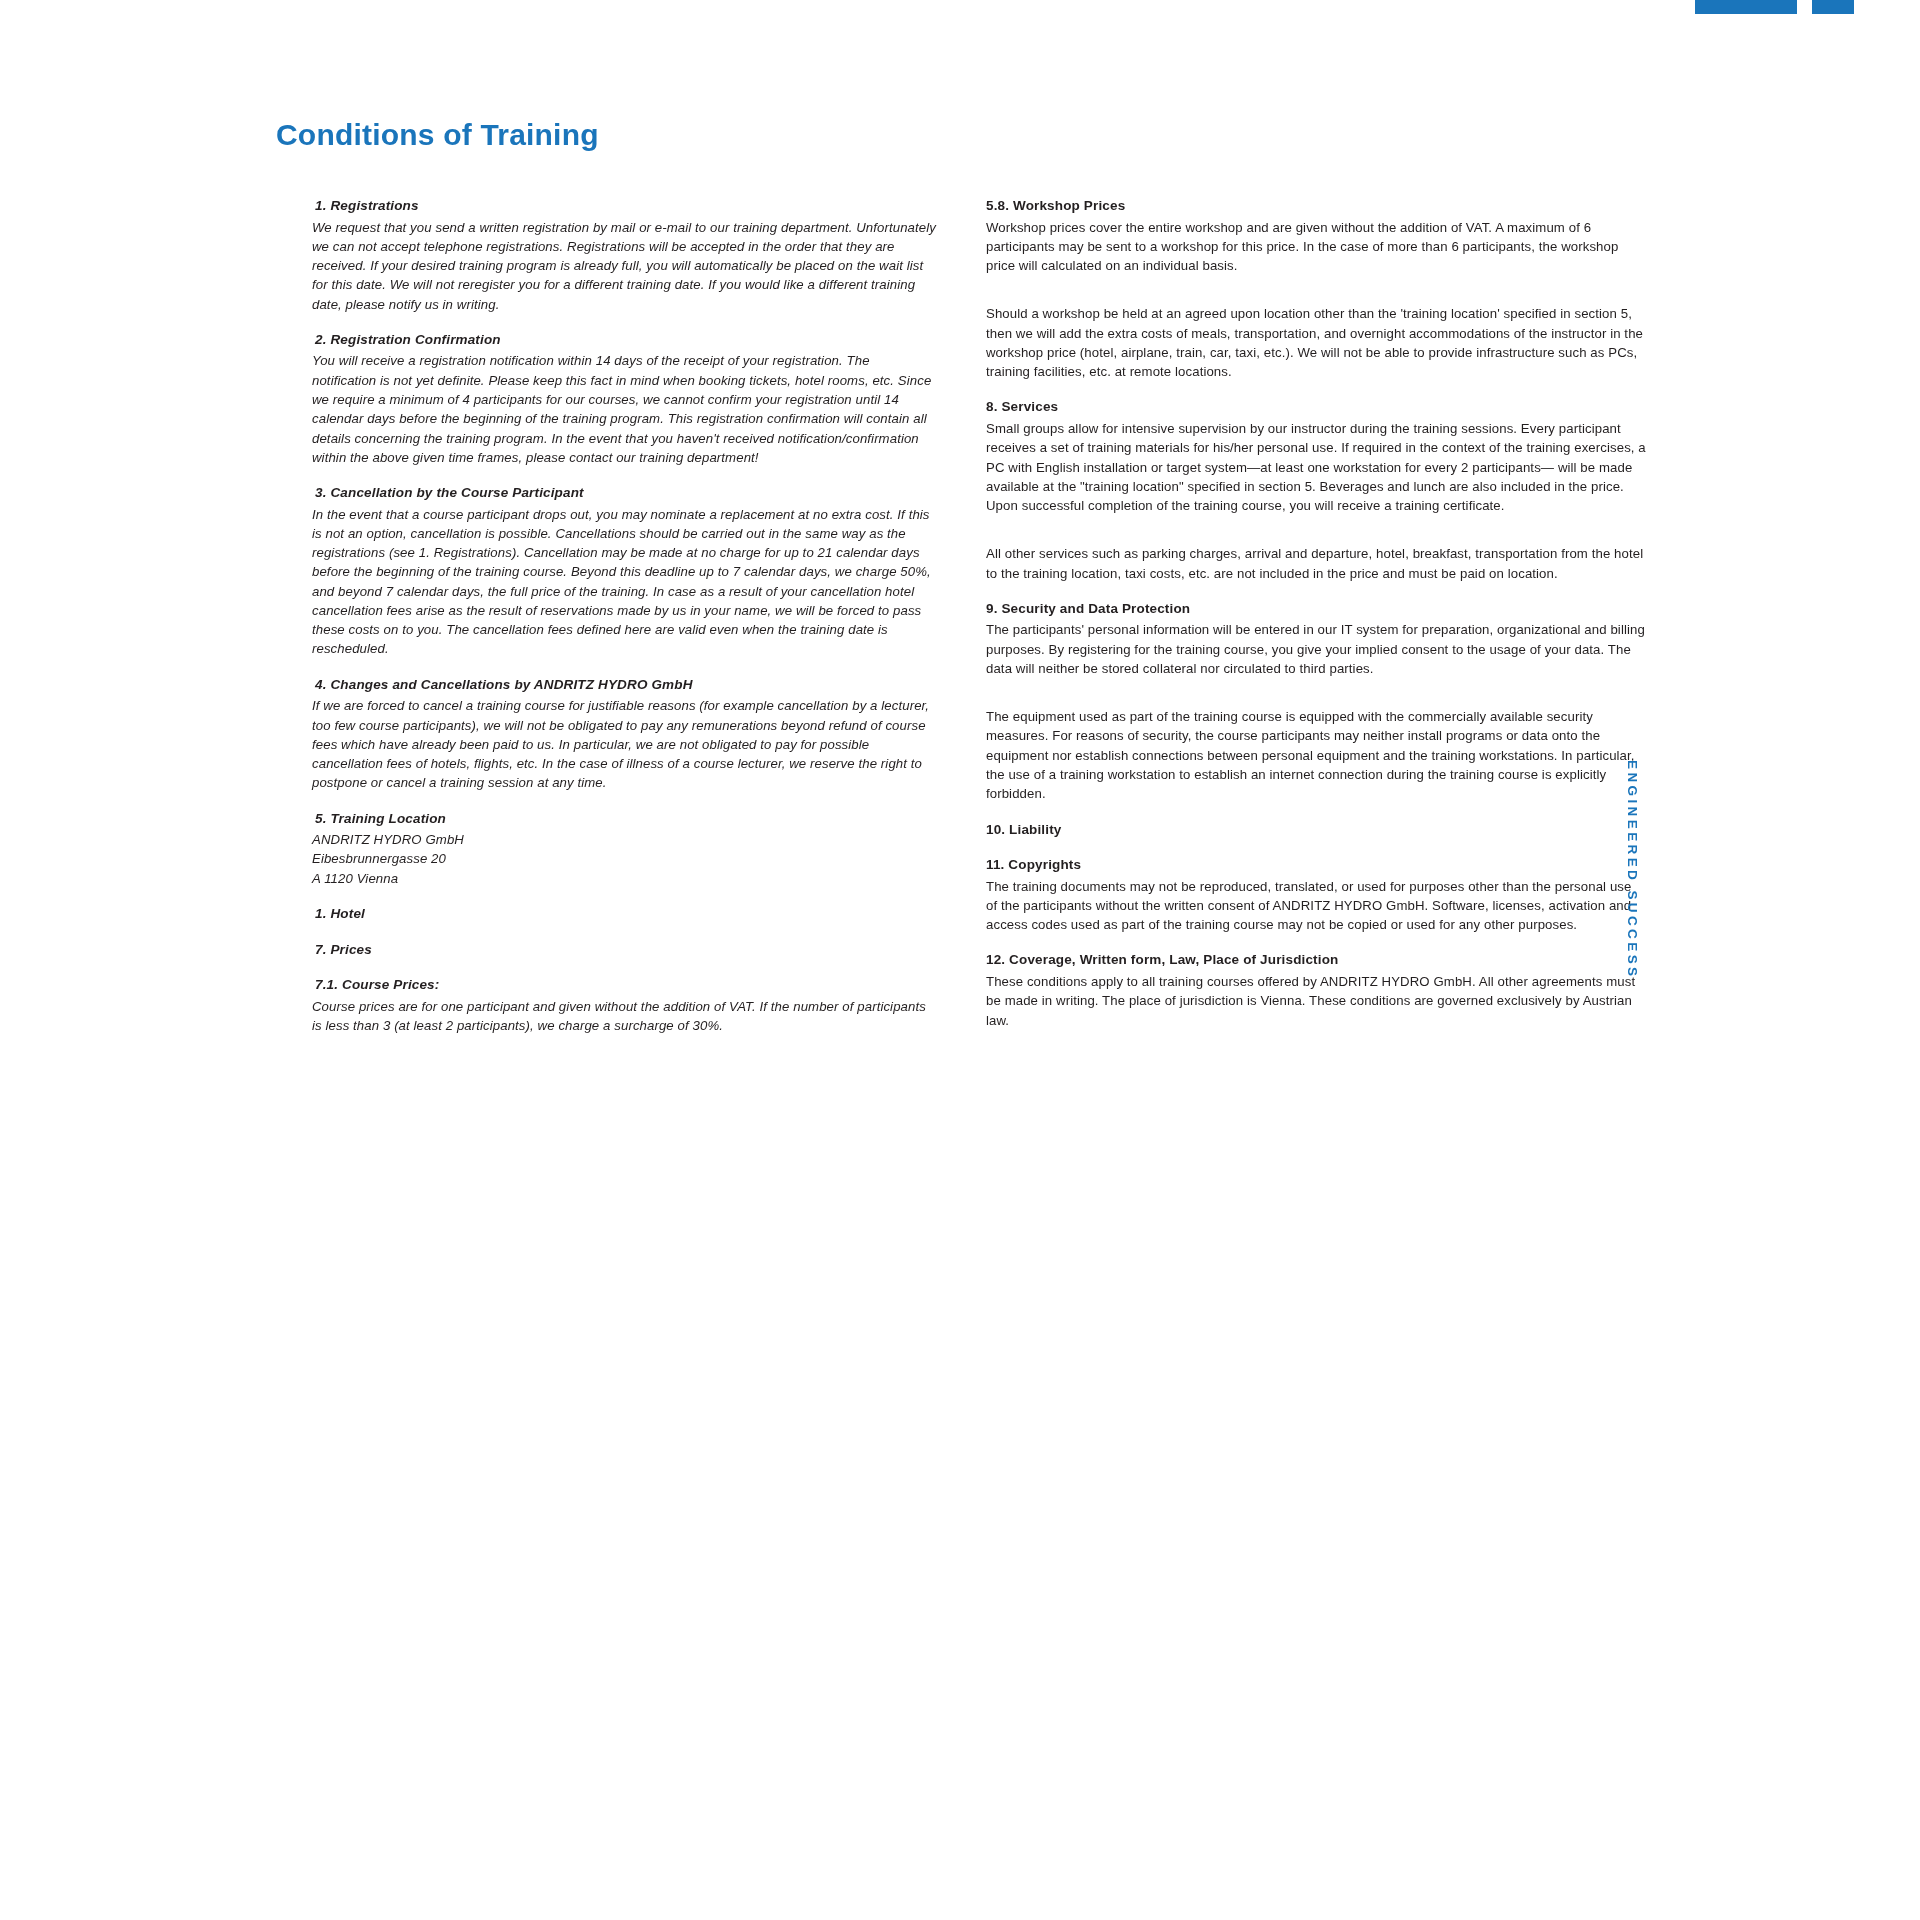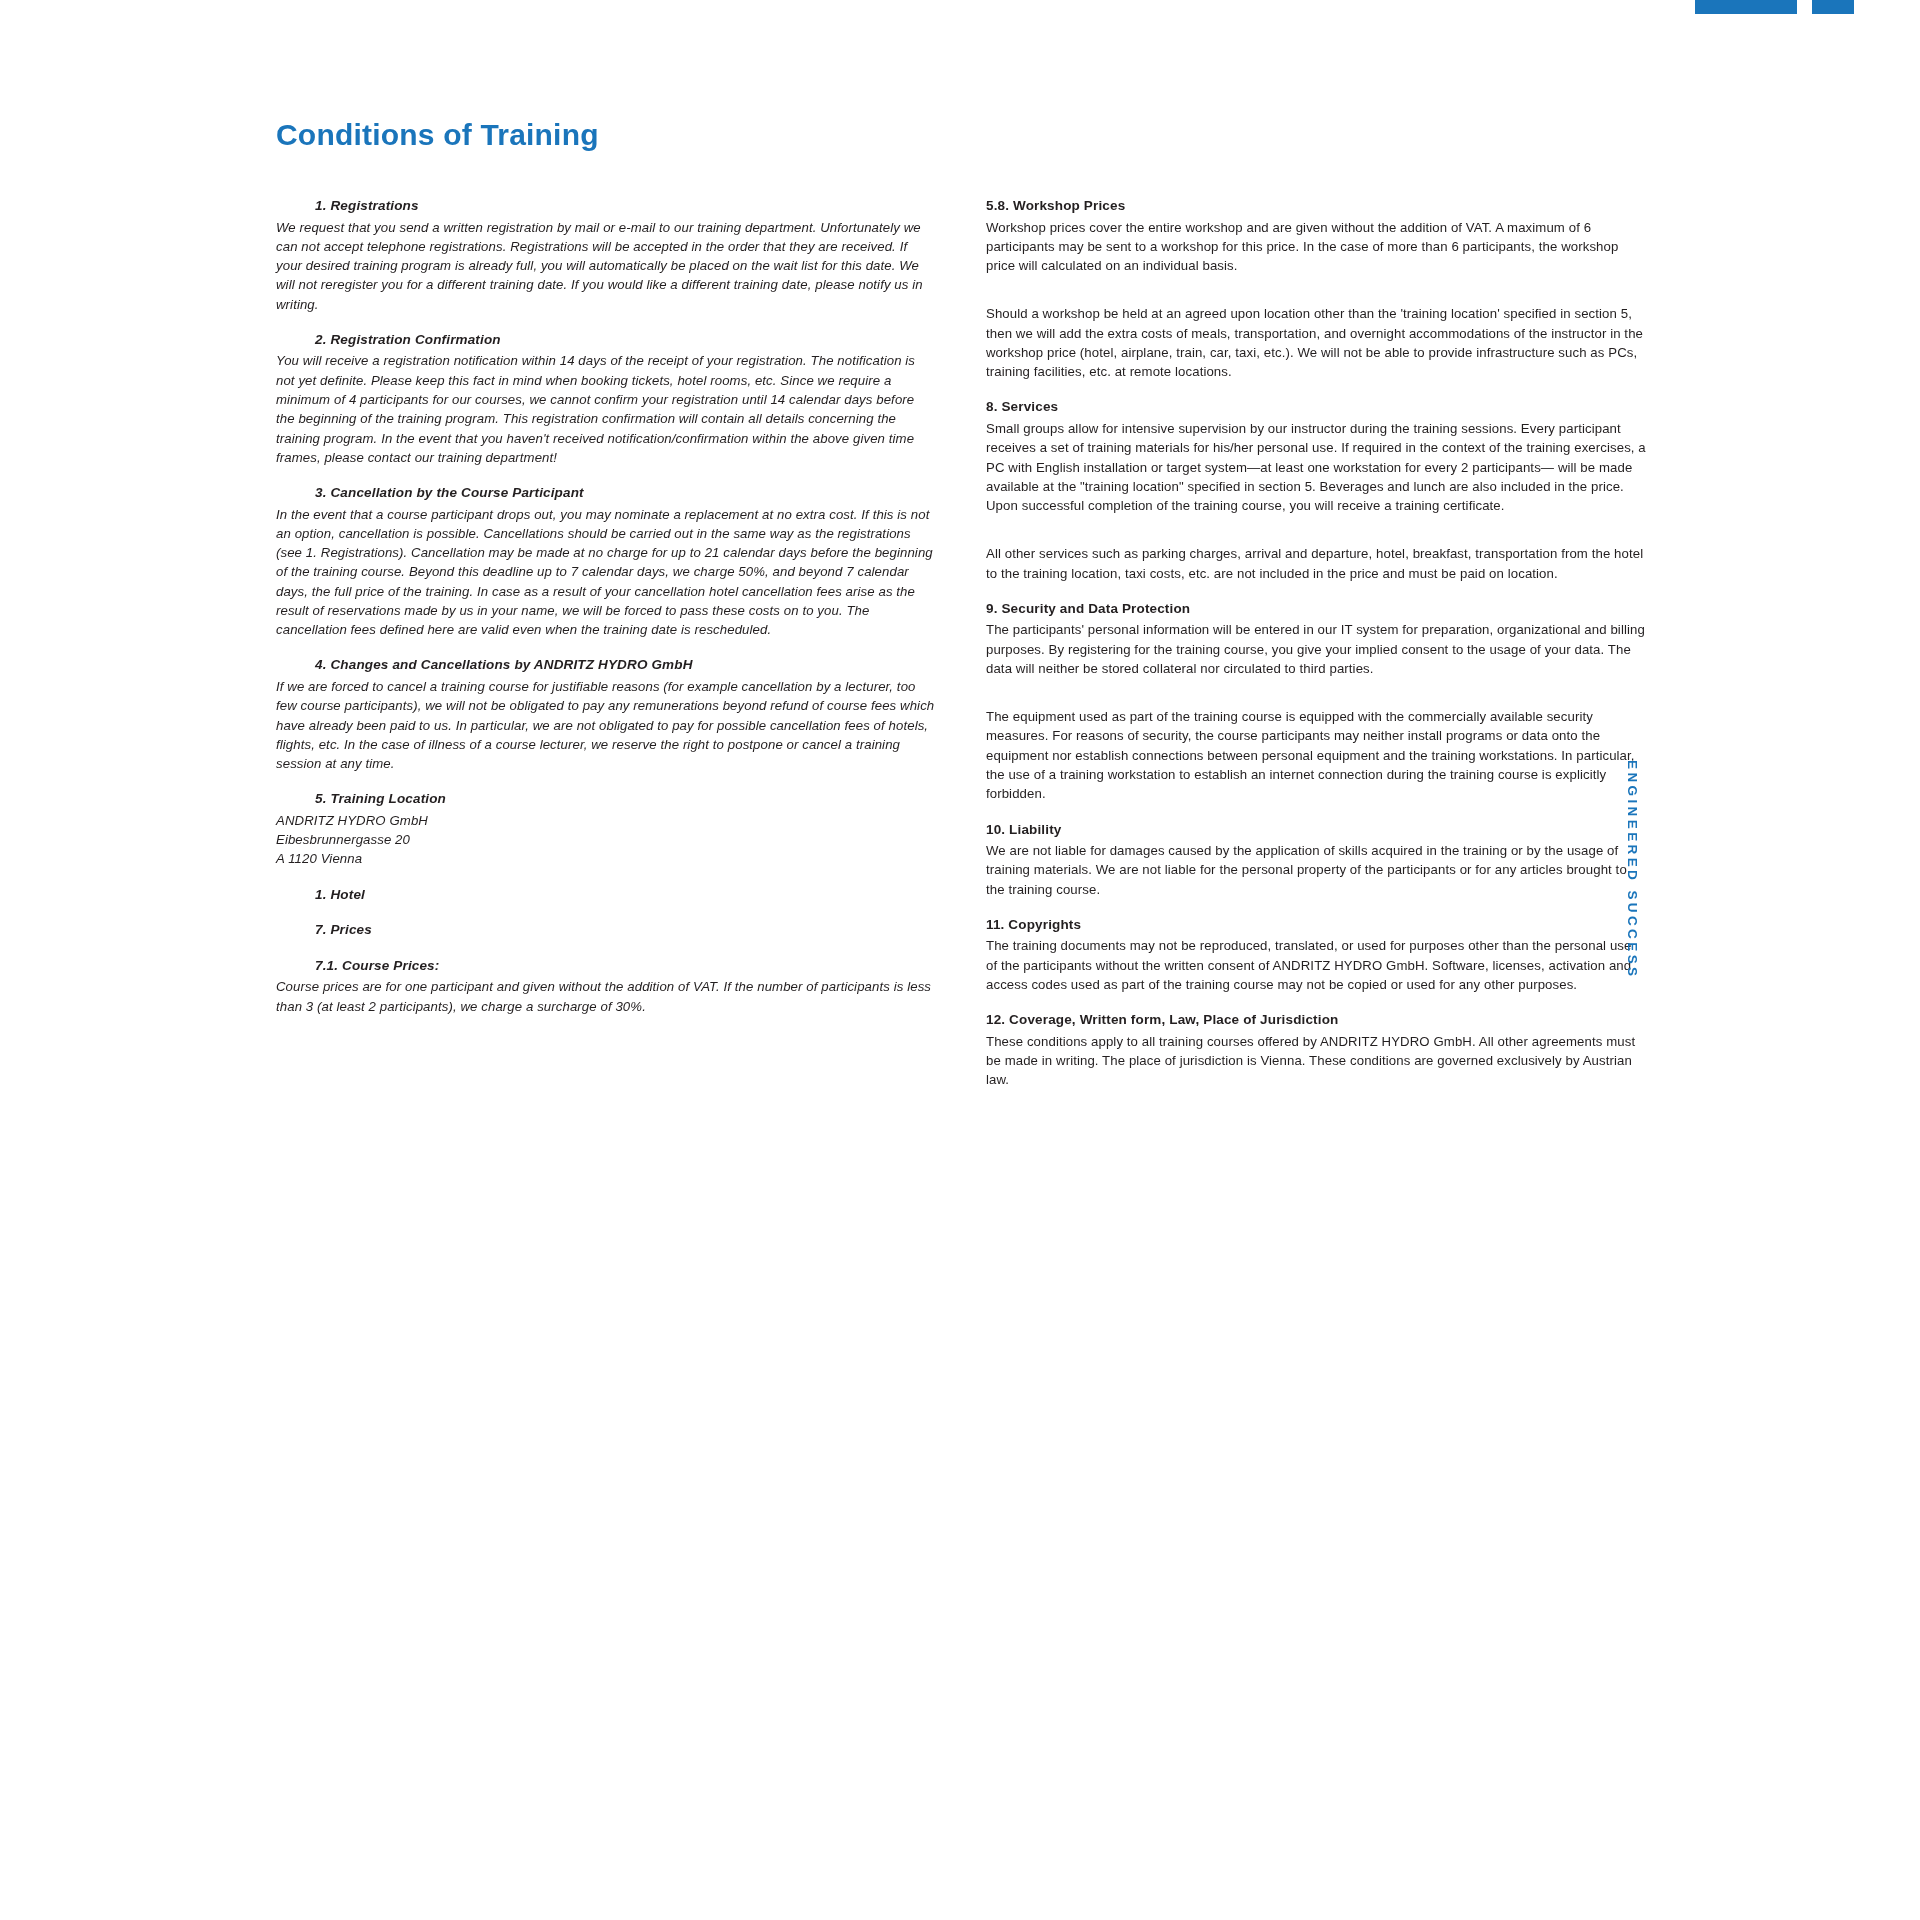--- a/index.html
+++ b/index.html
@@ -69,21 +69,21 @@
     line-height: 1.45;
     letter-spacing: 0.15px;
   }
   .h.it { font-style: italic; margin-left: 39px; }
   .p {
     font-size: 13.2px;
     line-height: 1.46;
     margin: 0;
     letter-spacing: 0.1px;
   }
-  .p.it { font-style: italic; }
+  .p.it { font-style: italic; margin-left: 36px; }
   .p + .p { margin-top: 29px; }
 
   .sidetext {
     position: absolute;
     right: 36px;
     top: 760px;
     font-size: 13.5px;
     font-weight: bold;
     color: #1a75bb;
     letter-spacing: 3.4px;
@@ -164,21 +164,20 @@
       </div>
 
       <div class="blk">
         <p class="h">9.  Security and Data Protection</p>
         <p class="p">The participants' personal information will be entered in our IT system for preparation, organizational and billing purposes. By registering for the training course, you give your implied consent to the usage of your data. The data will neither be stored collateral nor circulated to third parties.</p>
         <p class="p">The equipment used as part of the training course is equipped with the commercially available security measures. For reasons of security, the course participants may neither install programs or data onto the equipment nor establish connections between personal equipment and the training workstations. In particular, the use of a training workstation to establish an internet connection during the training course is explicitly forbidden.</p>
       </div>
 
       <div class="blk">
         <p class="h">10.  Liability</p>
-        <p class="p">We are not liable for damages caused by the application of skills acquired in the training or by the usage of training materials. We are not liable for the personal property of the participants or for any articles brought to the training course.</p>
       </div>
 
       <div class="blk">
         <p class="h">11.  Copyrights</p>
         <p class="p">The training documents may not be reproduced, translated, or used for purposes other than the personal use of the participants without the written consent of ANDRITZ HYDRO GmbH. Software, licenses, activation and access codes used as part of the training course may not be copied or used for any other purposes.</p>
       </div>
 
       <div class="blk">
         <p class="h">12.  Coverage, Written form, Law, Place of Jurisdiction</p>
         <p class="p">These conditions apply to all training courses offered by ANDRITZ HYDRO GmbH. All other agreements must be made in writing. The place of jurisdiction is Vienna. These conditions are governed exclusively by Austrian law.</p>

